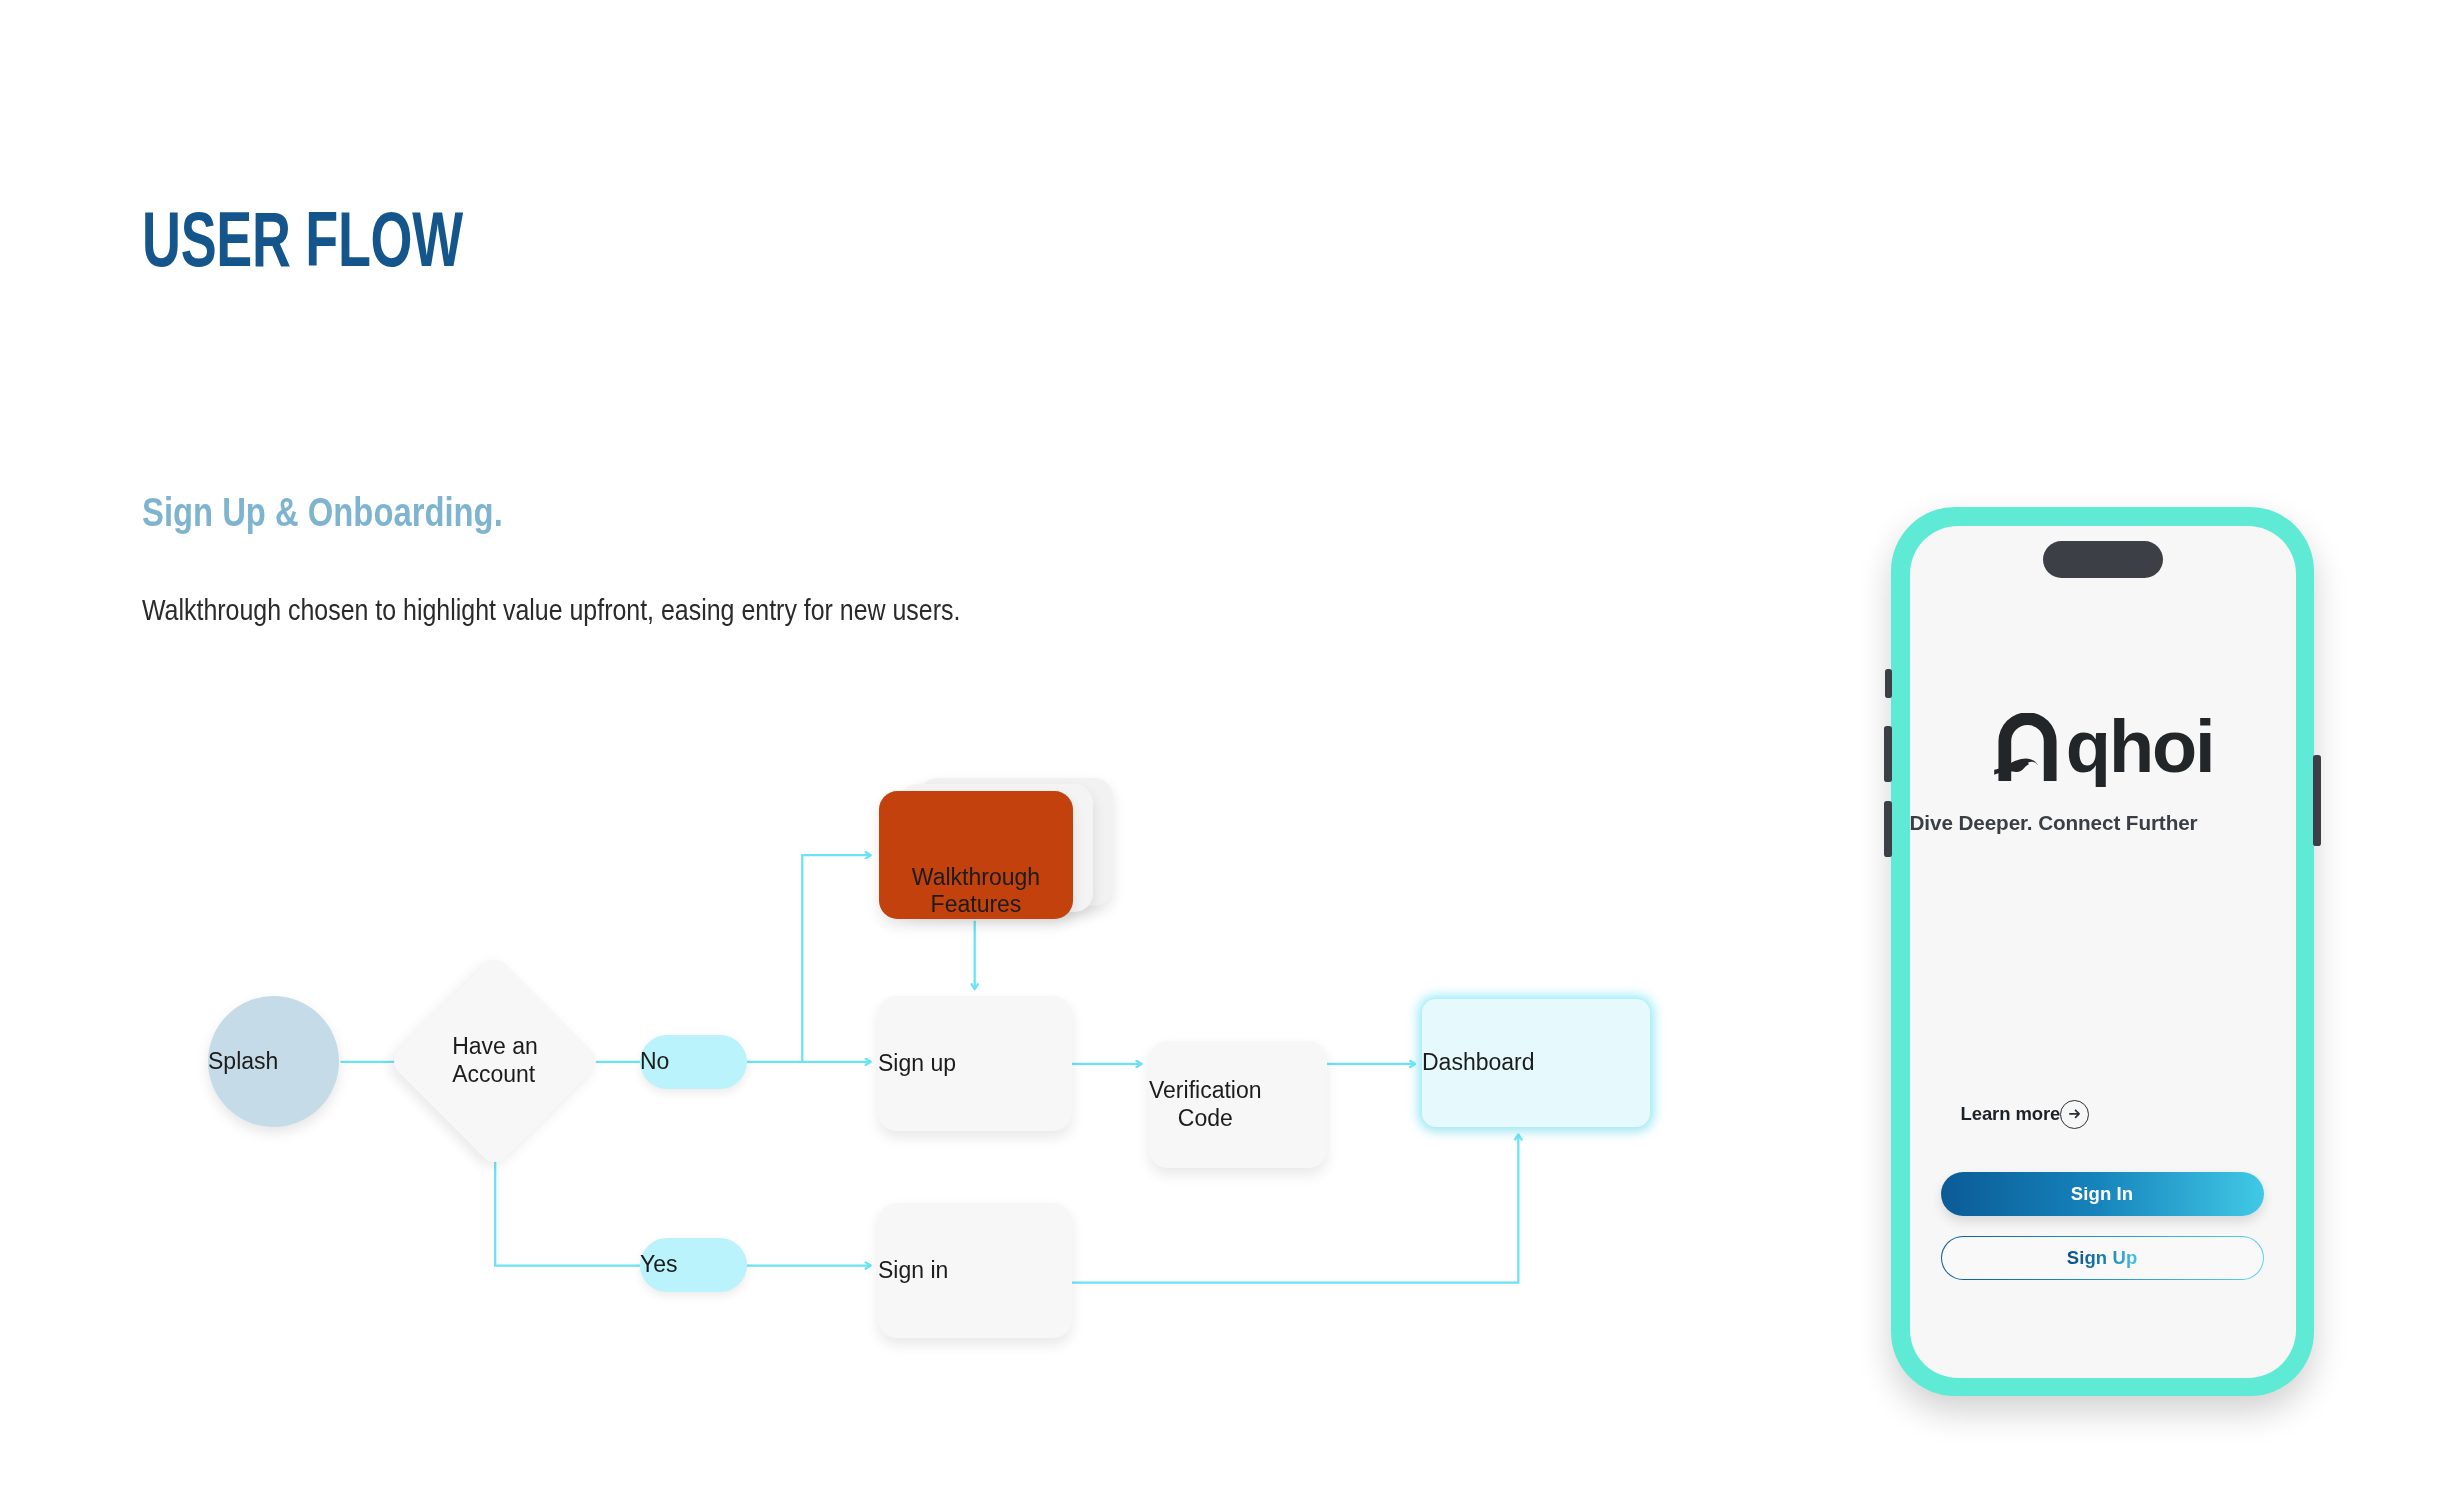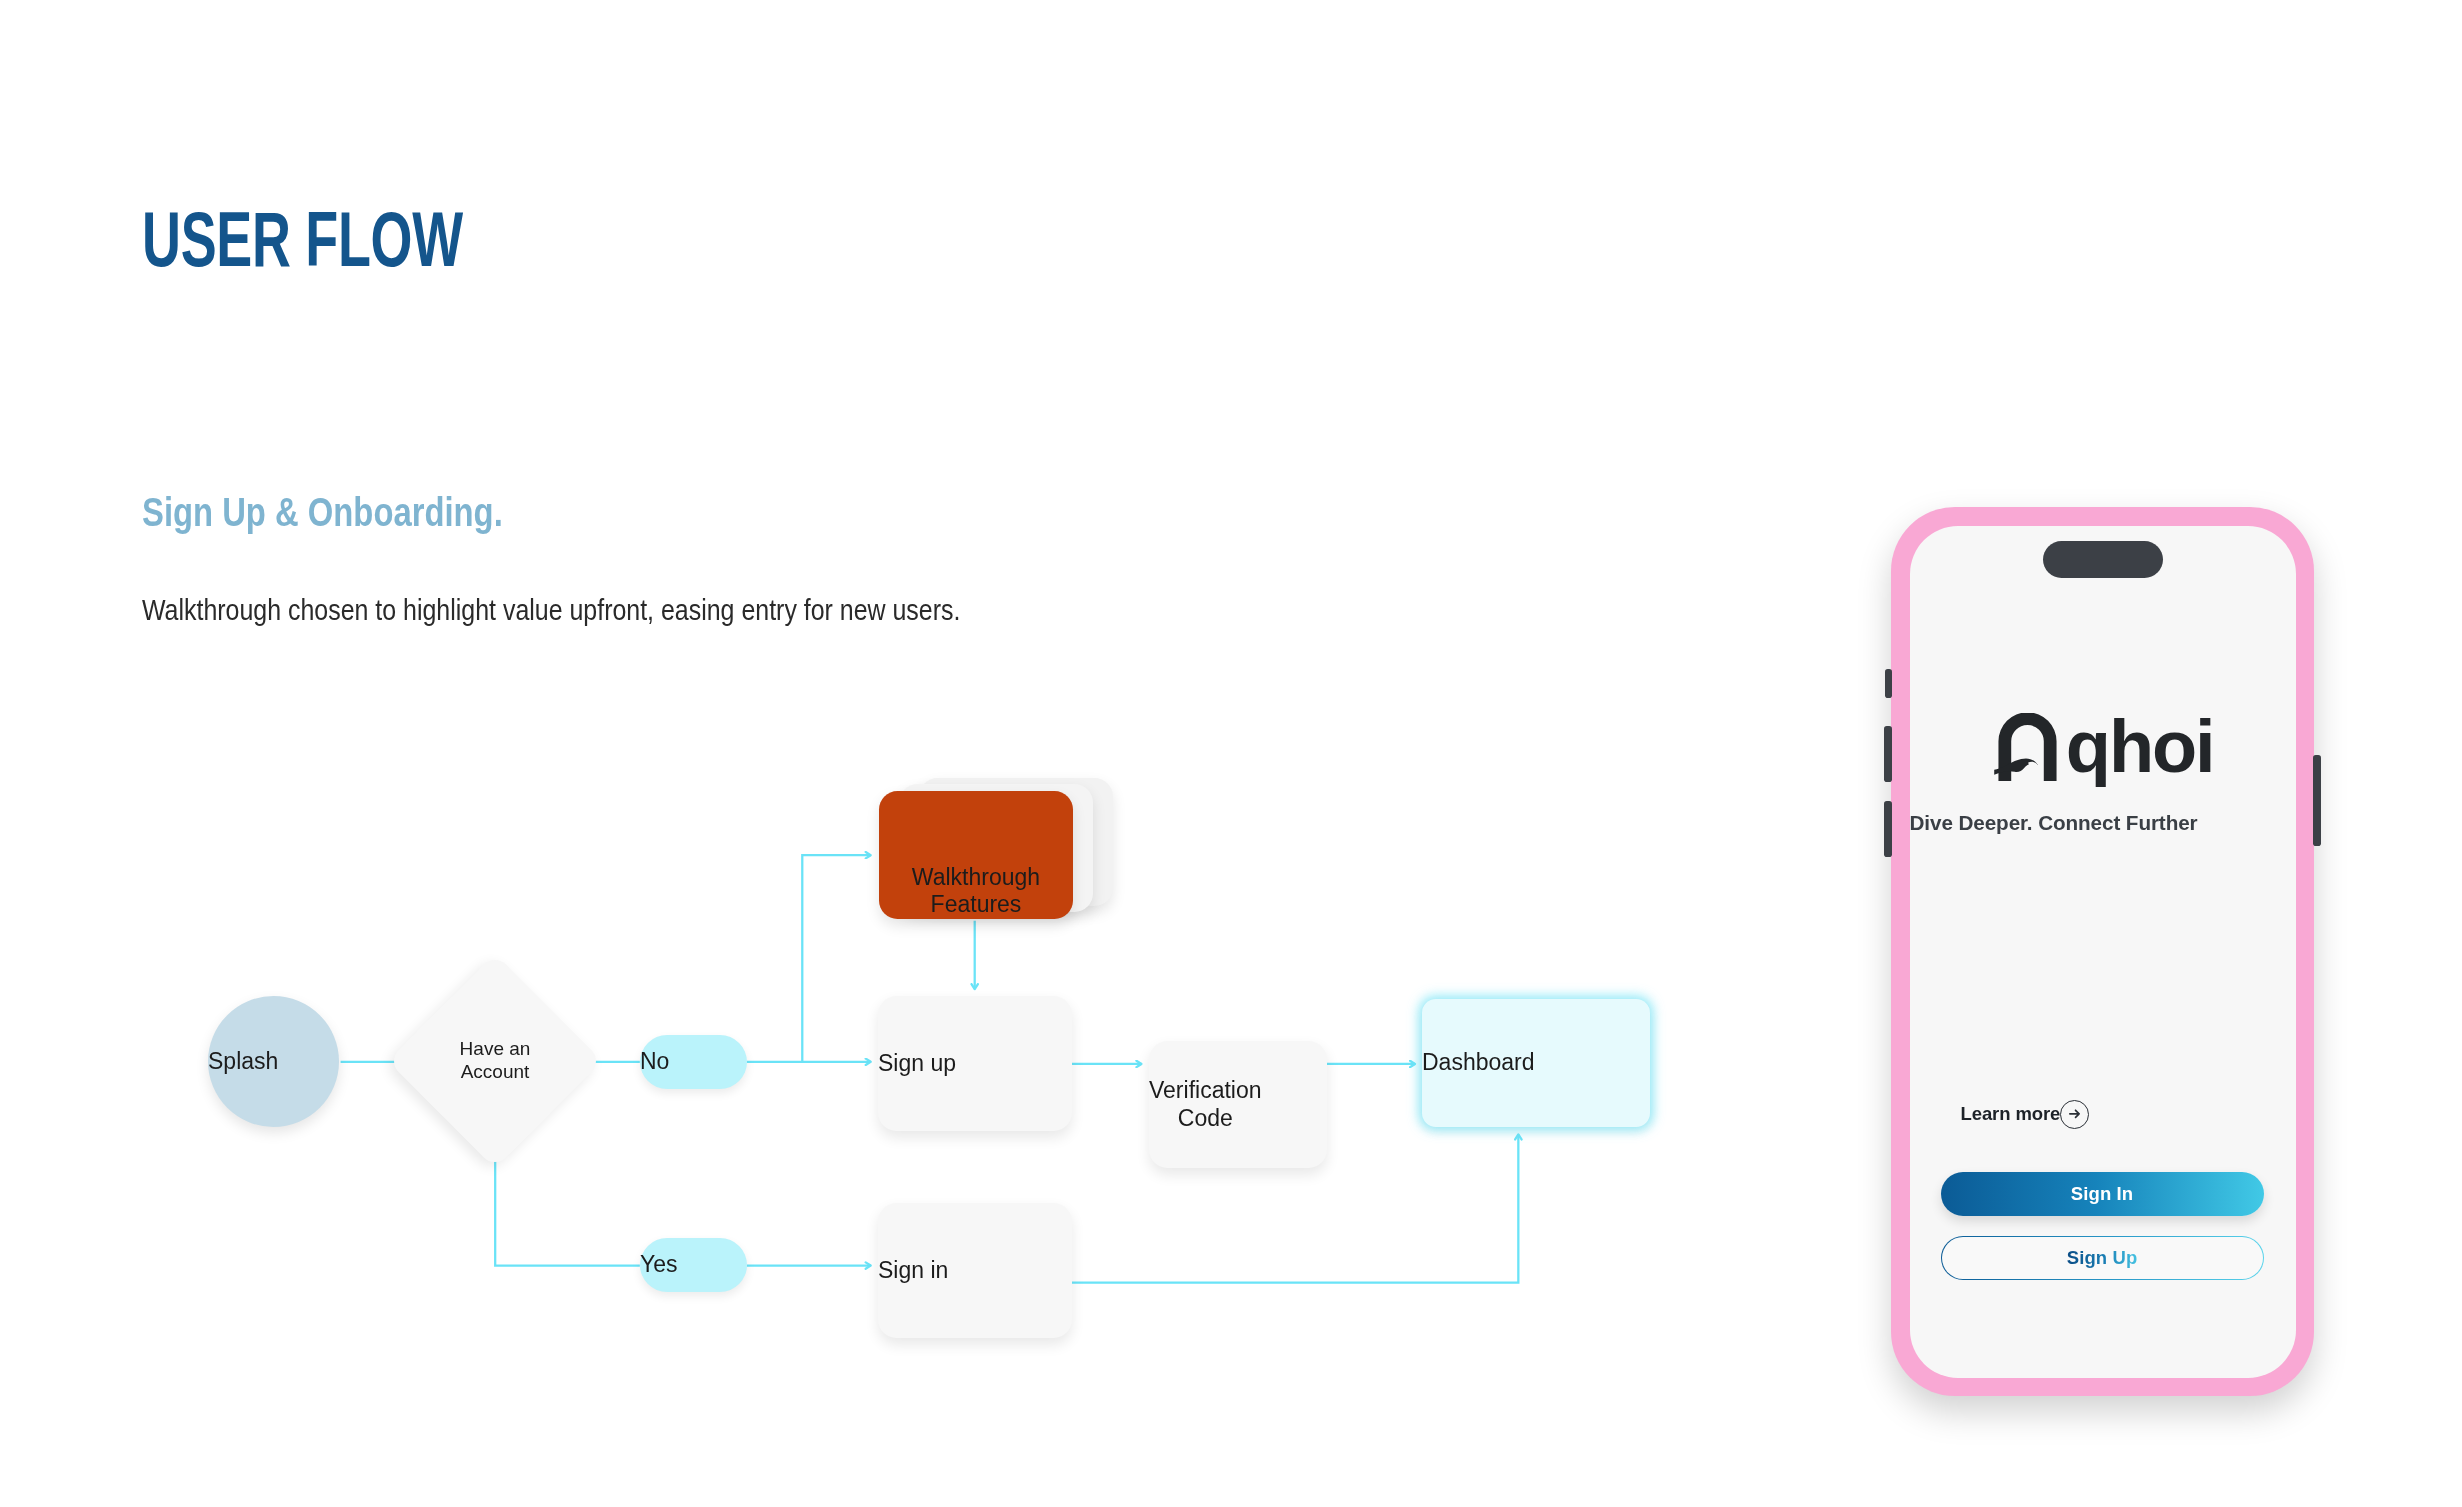--- a/index.html
+++ b/index.html
@@ -70,21 +70,21 @@
   #node-decision-shape {
     position: absolute; inset: 0;
     background: #f7f7f7;
     border-radius: 15.7px;
     transform: rotate(45deg);
     box-shadow: 0 5.7px 13px rgba(0,0,0,0.09);
   }
   #node-decision-label {
     position: absolute; inset: 0;
     display: flex; align-items: center; justify-content: center;
-    text-align: center; font-size: 19px; line-height: 1.2; color: #1c1c1c;
+    text-align: left; font-size: 23px; line-height: 1.2; color: #1c1c1c;
   }
 
   
   .pill {
     background: #baf3fb;
     border-radius: 712px;
     box-shadow: 0 4.3px 10px rgba(0,0,0,0.08);
   }
   #node-no  { left: 640px;  top: 1035px; width: 107px; height: 54px; }
   #node-yes { left: 640px;  top: 1238px; width: 107px; height: 54px; }
@@ -117,21 +117,21 @@
     left: 1422px; top: 999px; width: 228px; height: 128px;
     background: #e6fafd;
     border-radius: 14px;
     box-shadow: 0 0 11.4px 2.1px rgba(106,227,247,0.75), 0 4.3px 11.4px rgba(0,0,0,0.05);
   }
 
   
   #phone {
     position: absolute; left: 1891px; top: 507px;
     width: 423px; height: 889px;
-    background: #f9a8d4;
+    background: #5eead4;
     border-radius: 64px;
     box-shadow: 0 15.7px 34px rgba(0,0,0,0.18);
   }
   .side-btn { position: absolute; background: #3c4046; border-radius: 2.8px; }
   #btn-mute      { left: -5.7px; top: 162px;  width: 7.1px; height: 28.5px; }
   #btn-vol-up    { left: -7.1px; top: 219px; width: 8.5px; height: 56px; }
   #btn-vol-down  { left: -7.1px; top: 294px; width: 8.5px; height: 56px; }
   #btn-power     { right: -7.1px; top: 248px; width: 8.5px; height: 91px; }
 
   #phone-screen {

